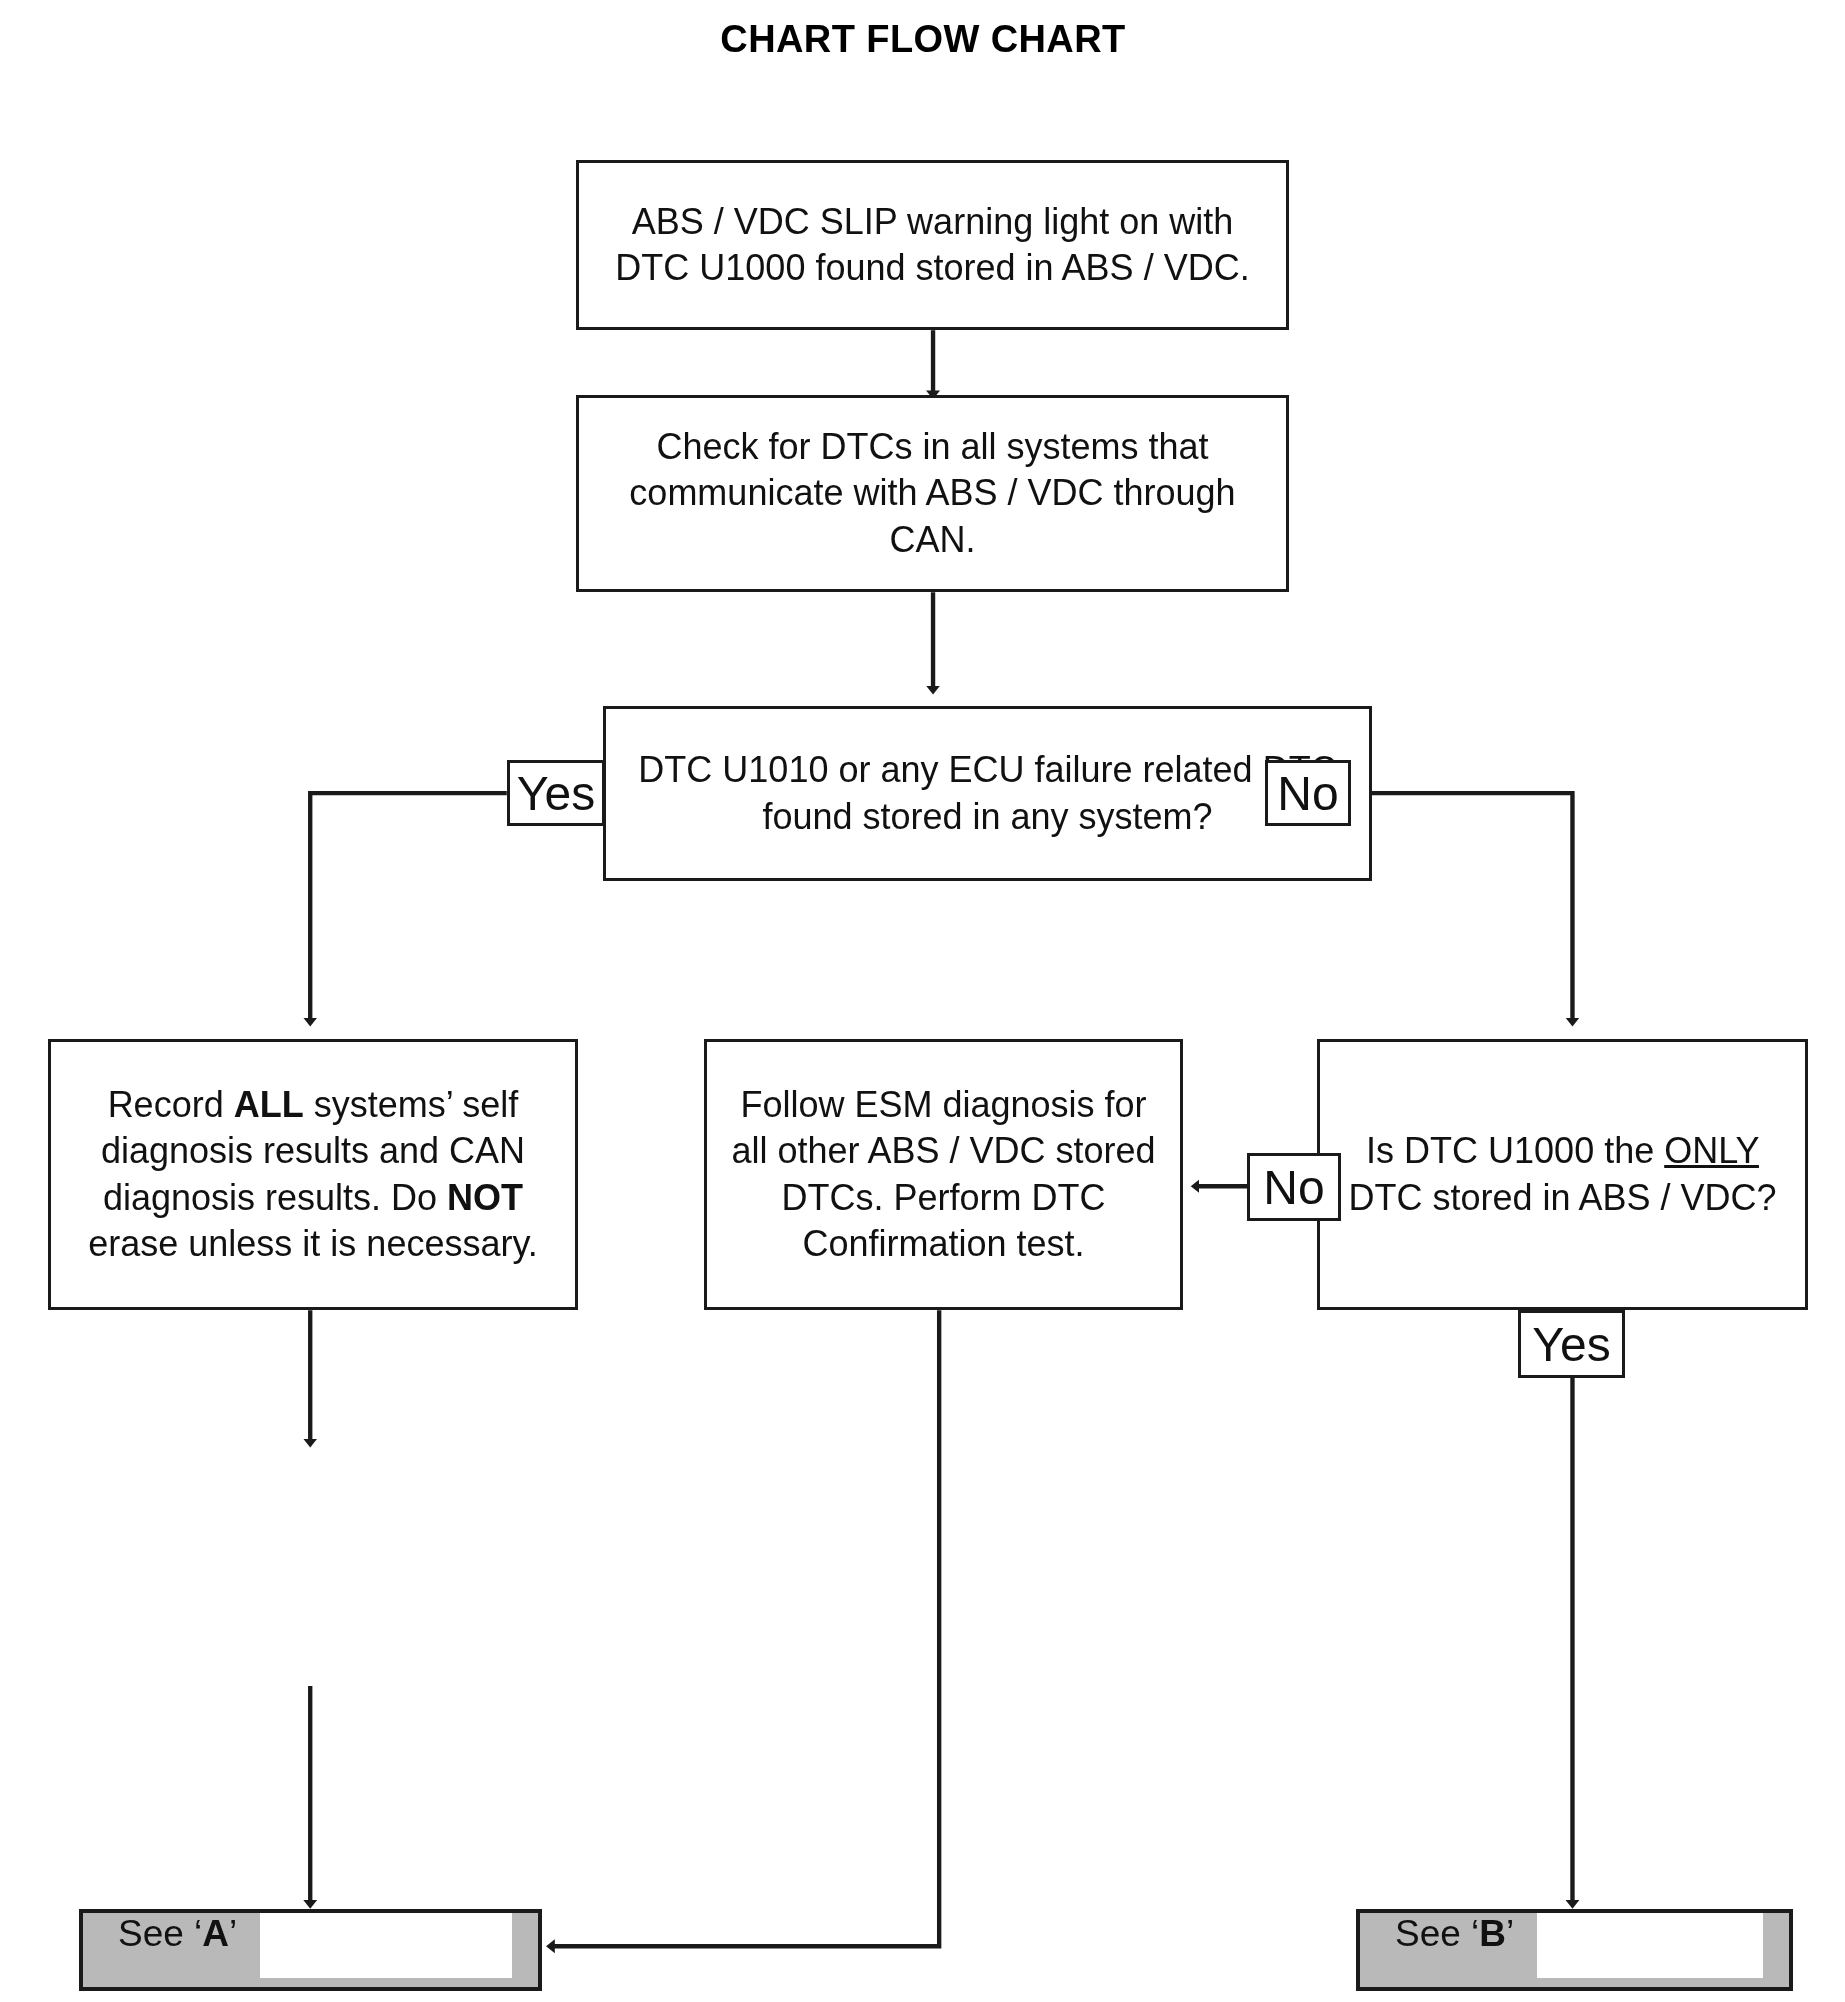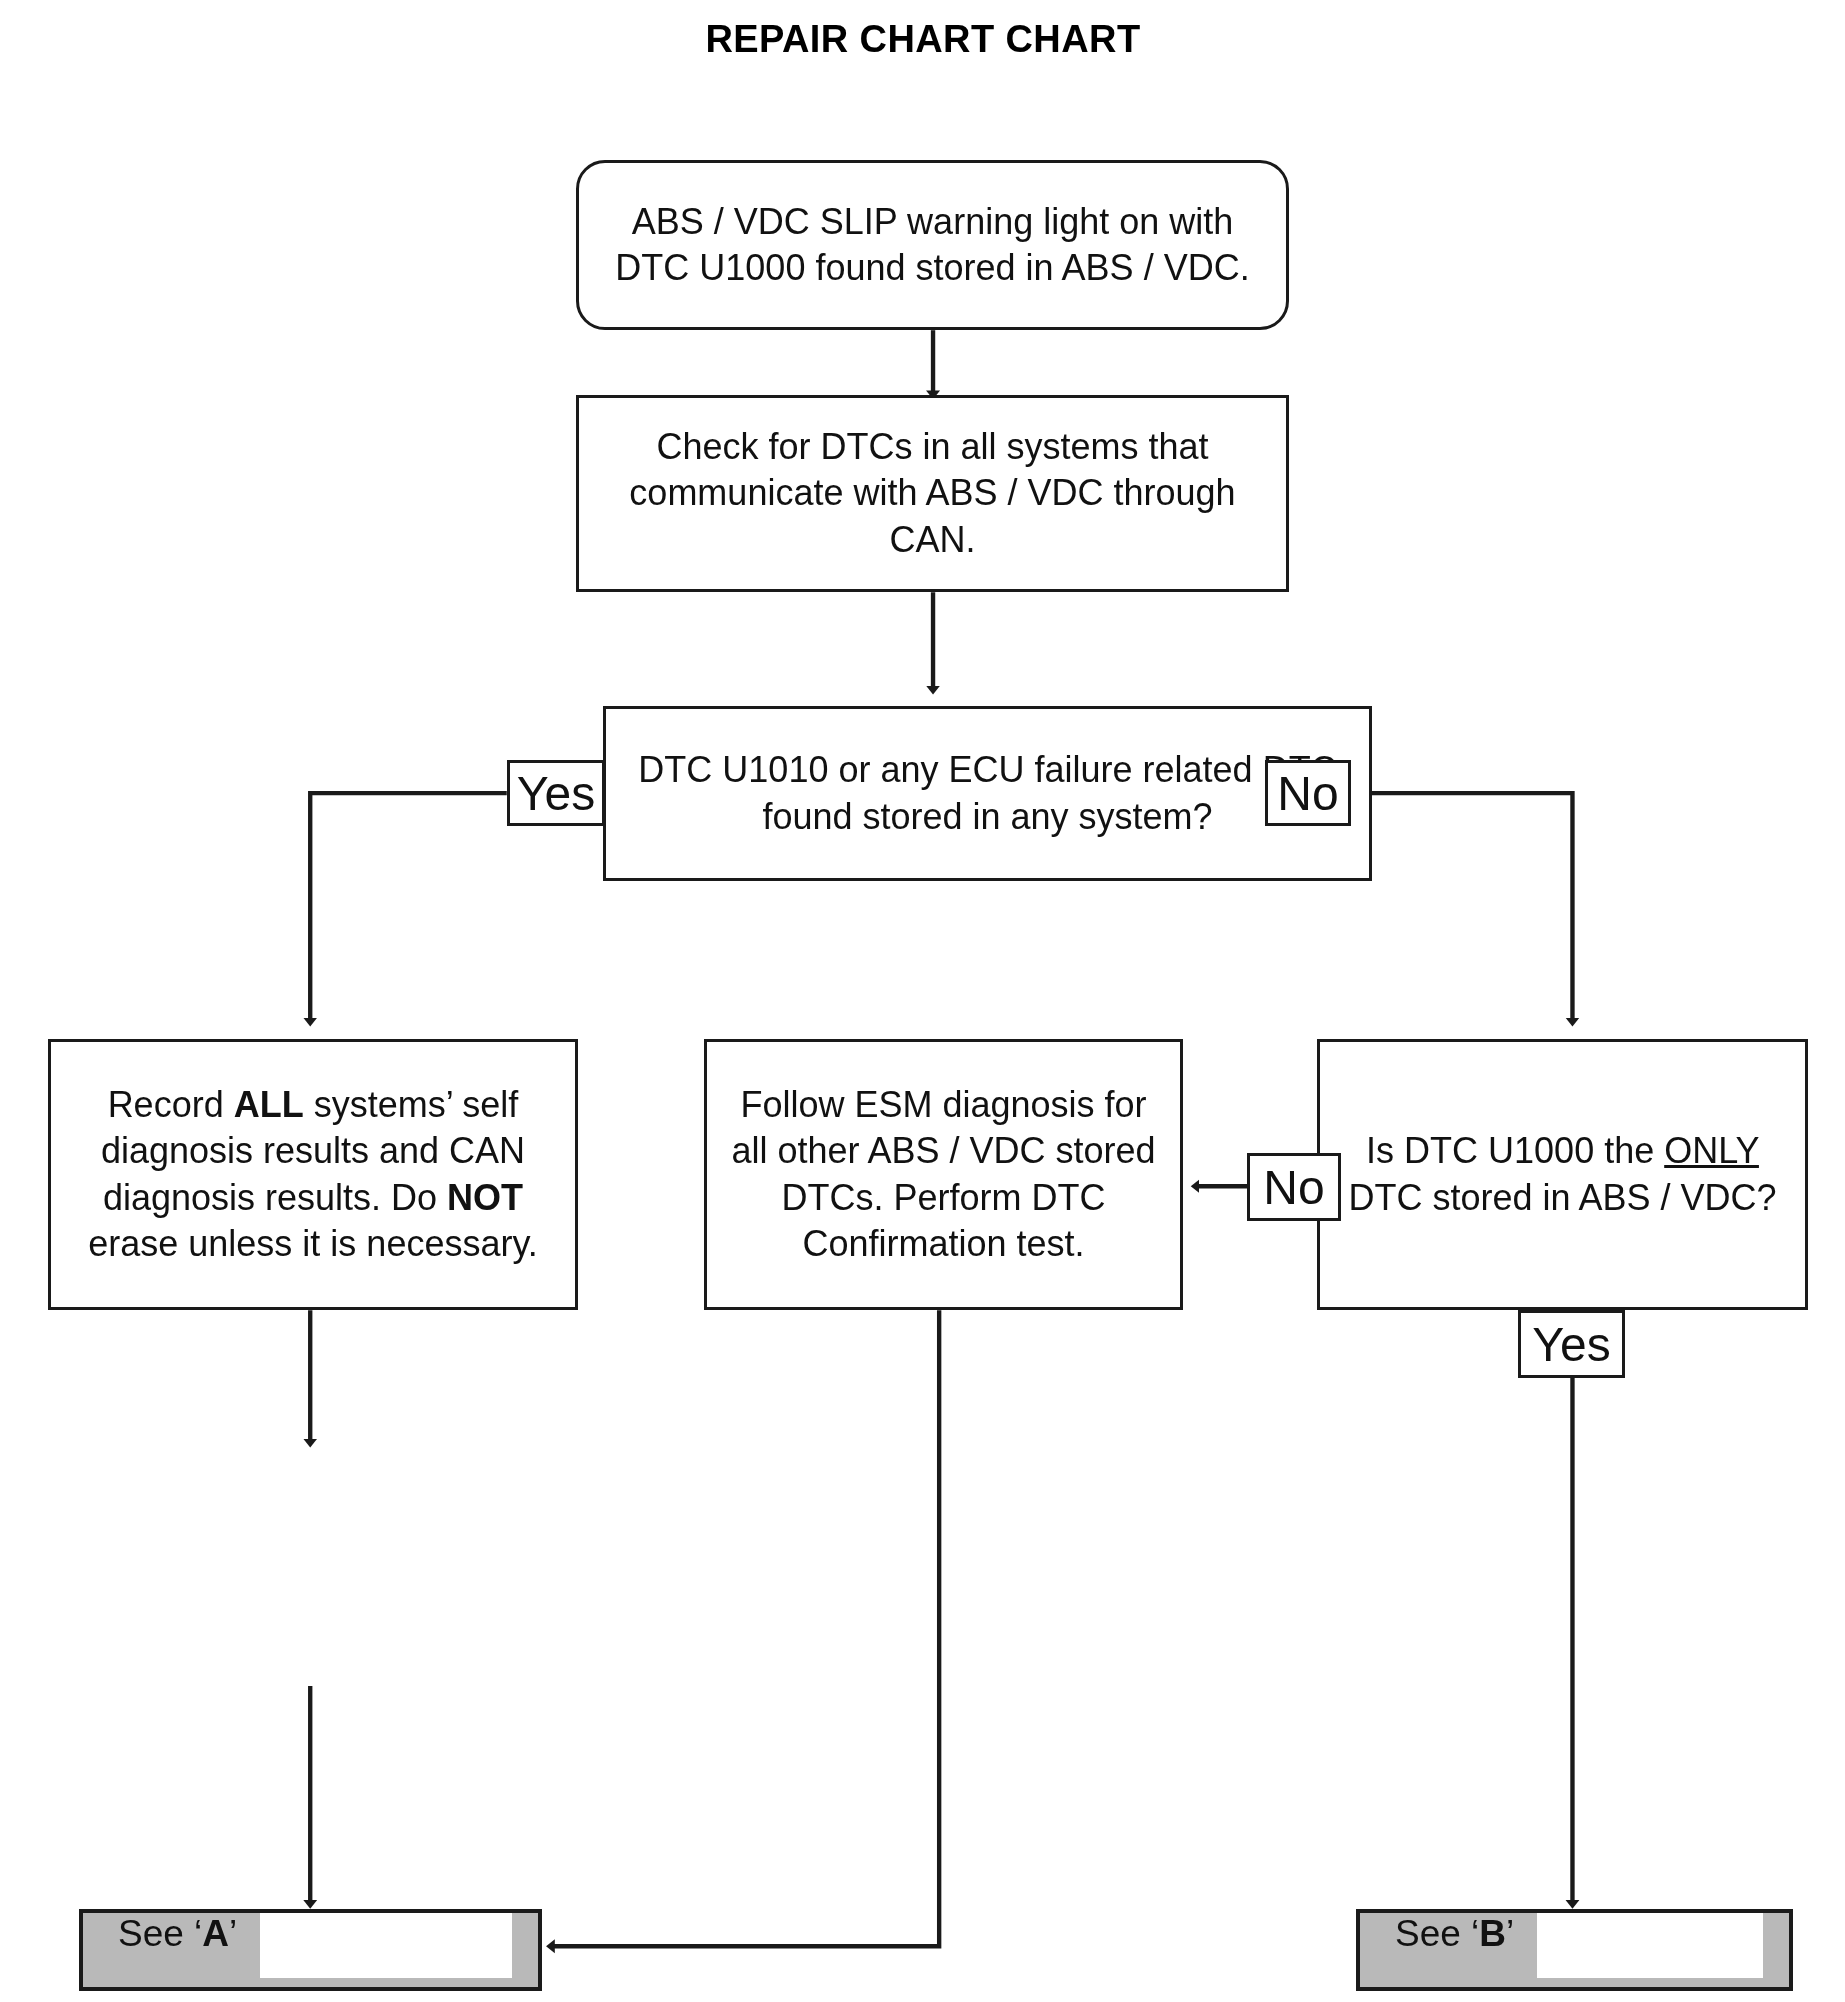--- a/index.html
+++ b/index.html
@@ -85,21 +85,21 @@
   }
   .terminal-label { white-space: nowrap; }
   b { font-weight: bold; }
   u { }
 </style>
 </head>
 <body>
 
 <div id="chart-root">
 
-  <div class="chart-title">REPAIR CHART CHART</div>
+  <div class="chart-title">CHART FLOW CHART</div>
 
   <svg class="flow-svg" viewBox="0 0 2113 2293" xmlns="http://www.w3.org/2000/svg">
     <defs>
       <marker id="arrowDown" markerWidth="18" markerHeight="18" refX="5" refY="9" orient="auto" markerUnits="userSpaceOnUse">
         <path d="M0,1 L10,9 L0,17 z" fill="#1a1a1a"></path>
       </marker>
       <marker id="arrowLeft" markerWidth="18" markerHeight="18" refX="5" refY="9" orient="auto" markerUnits="userSpaceOnUse">
         <path d="M0,1 L10,9 L0,17 z" fill="#1a1a1a"></path>
       </marker>
     </defs>
@@ -119,21 +119,21 @@
       <line x1="355" y1="1500" x2="355" y2="1652" marker-end="url(#arrowDown)"></line>
 
       <line x1="355" y1="1930" x2="355" y2="2180" marker-end="url(#arrowDown)"></line>
 
       <polyline points="1075,1500 1075,2228 630,2228" marker-end="url(#arrowLeft)"></polyline>
 
       <line x1="1800" y1="1545" x2="1800" y2="2180" marker-end="url(#arrowDown)"></line>
     </g>
   </svg>
 
-  <div class="node-box" style="left:576px; top:160px; width:713px; height:170px;border-radius:29px;">
+  <div class="node-box" style="left:576px; top:160px; width:713px; height:170px;">
     <span class="txt">ABS / VDC SLIP warning light on with DTC U1000 found stored in ABS / VDC.</span>
   </div>
 
   <div class="node-box" style="left:576px; top:395px; width:713px; height:197px;">
     <span class="txt">Check for DTCs in all systems that communicate with ABS / VDC through CAN.</span>
   </div>
 
   <div class="node-box" style="left:603px; top:706px; width:769px; height:175px;">
     <span class="txt">DTC U1010 or any ECU failure related DTC found stored in any system?</span>
   </div>

